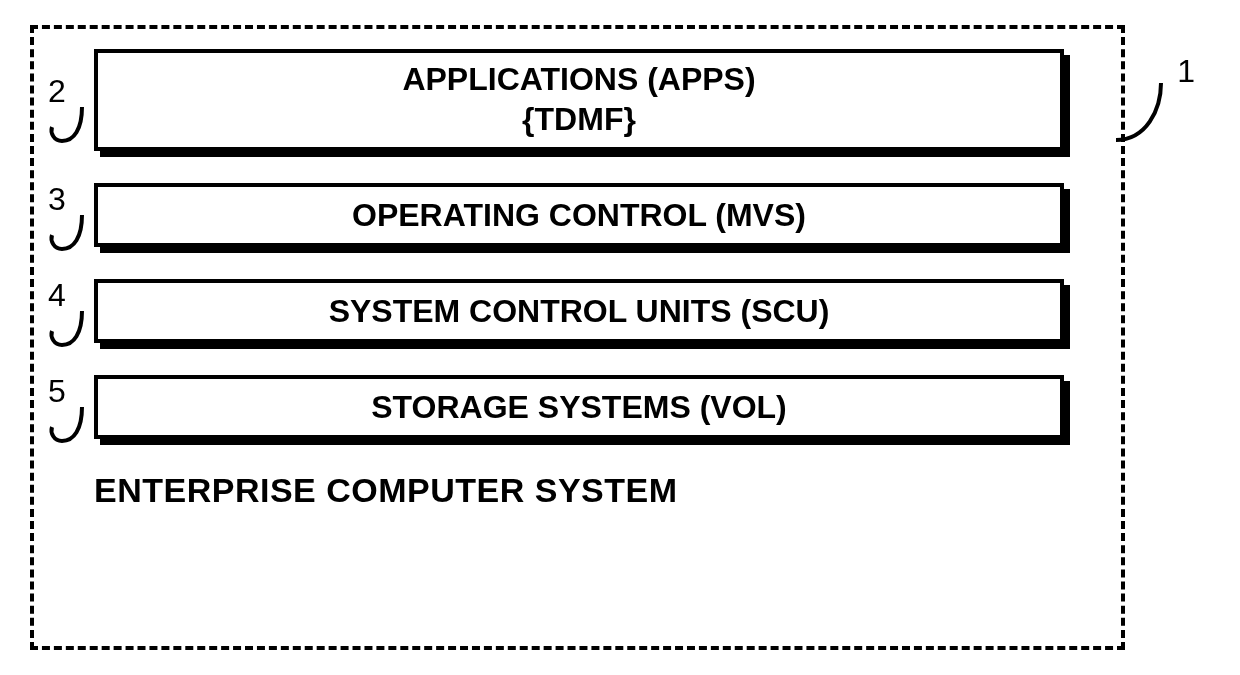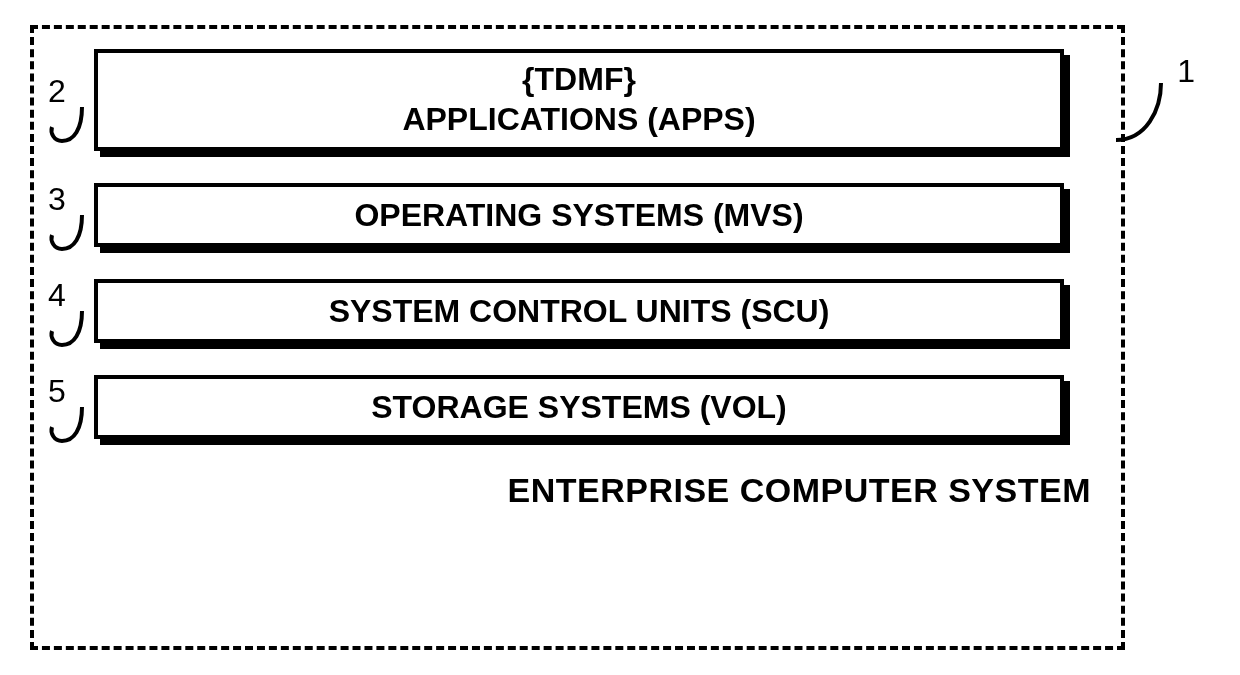--- a/index.html
+++ b/index.html
@@ -50,21 +50,21 @@
     text-align: left;
     padding-left: 6px;
     margin: 0;
     line-height: 1;
   }
   .ref-hook {
     display: block;
     margin-top: -2px;
   }
   .title-row {
-    text-align: right;
+    text-align: left;
     font-weight: bold;
     font-size: 34px;
     margin-top: 7px;
     letter-spacing: 0.5px;
   }
   
   .outer-leader {
     position: absolute;
     right: -80px;
     top: 46px;
@@ -85,34 +85,34 @@
   </div>
 
   <div class="layer">
     <div class="ref-group" style="top:26px;">
       <p class="ref-num">2</p>
       <svg class="ref-hook" width="44" height="42" viewBox="0 0 44 42">
         <path d="M40,2 C40,24 32,36 20,36 C12,36 8,28 10,22" stroke="#000" stroke-width="4" fill="none"></path>
       </svg>
     </div>
     <div class="layer-box two-line">
+      <div>APPLICATIONS (APPS)</div>
       <div>{TDMF}</div>
-      <div>APPLICATIONS (APPS)</div>
     </div>
   </div>
 
   <div class="layer">
     <div class="ref-group" style="top:0px;">
       <p class="ref-num">3</p>
       <svg class="ref-hook" width="44" height="42" viewBox="0 0 44 42">
         <path d="M40,2 C40,24 32,36 20,36 C12,36 8,28 10,22" stroke="#000" stroke-width="4" fill="none"></path>
       </svg>
     </div>
     <div class="layer-box">
-      <span>OPERATING SYSTEMS (MVS)</span>
+      <span>OPERATING CONTROL (MVS)</span>
     </div>
   </div>
 
   <div class="layer">
     <div class="ref-group" style="top:0px;">
       <p class="ref-num">4</p>
       <svg class="ref-hook" width="44" height="42" viewBox="0 0 44 42">
         <path d="M40,2 C40,24 32,36 20,36 C12,36 8,28 10,22" stroke="#000" stroke-width="4" fill="none"></path>
       </svg>
     </div>

